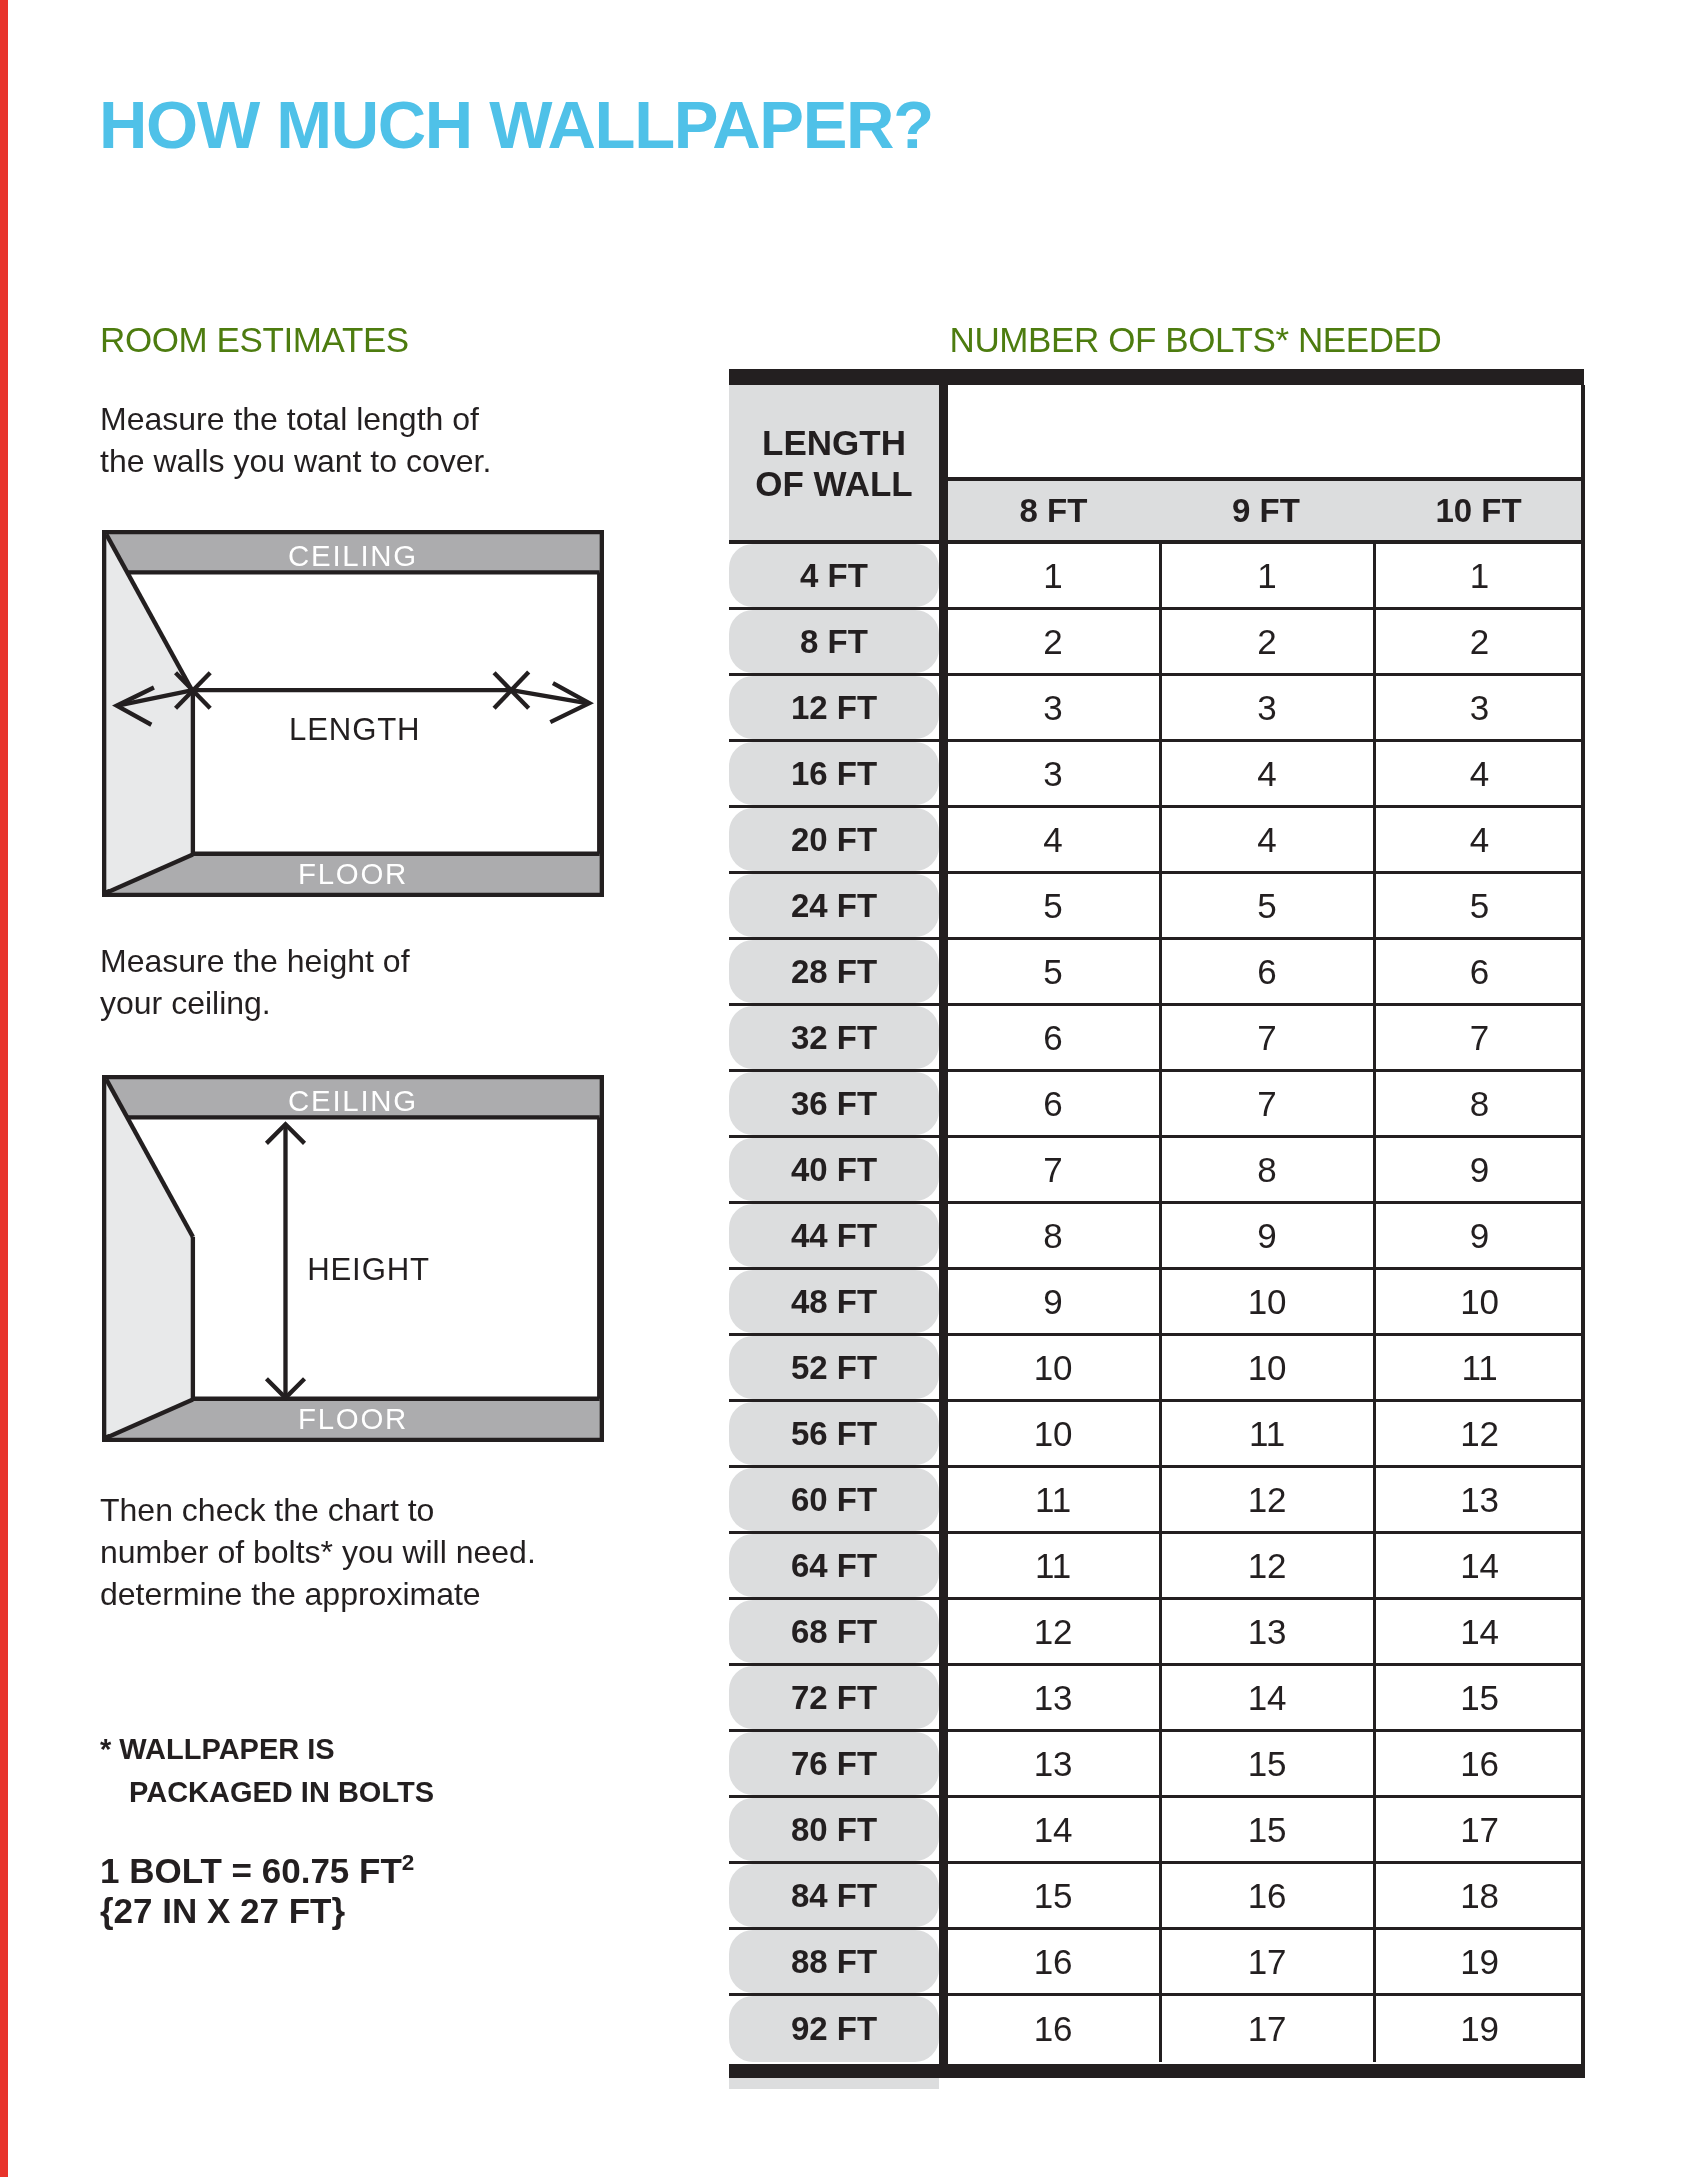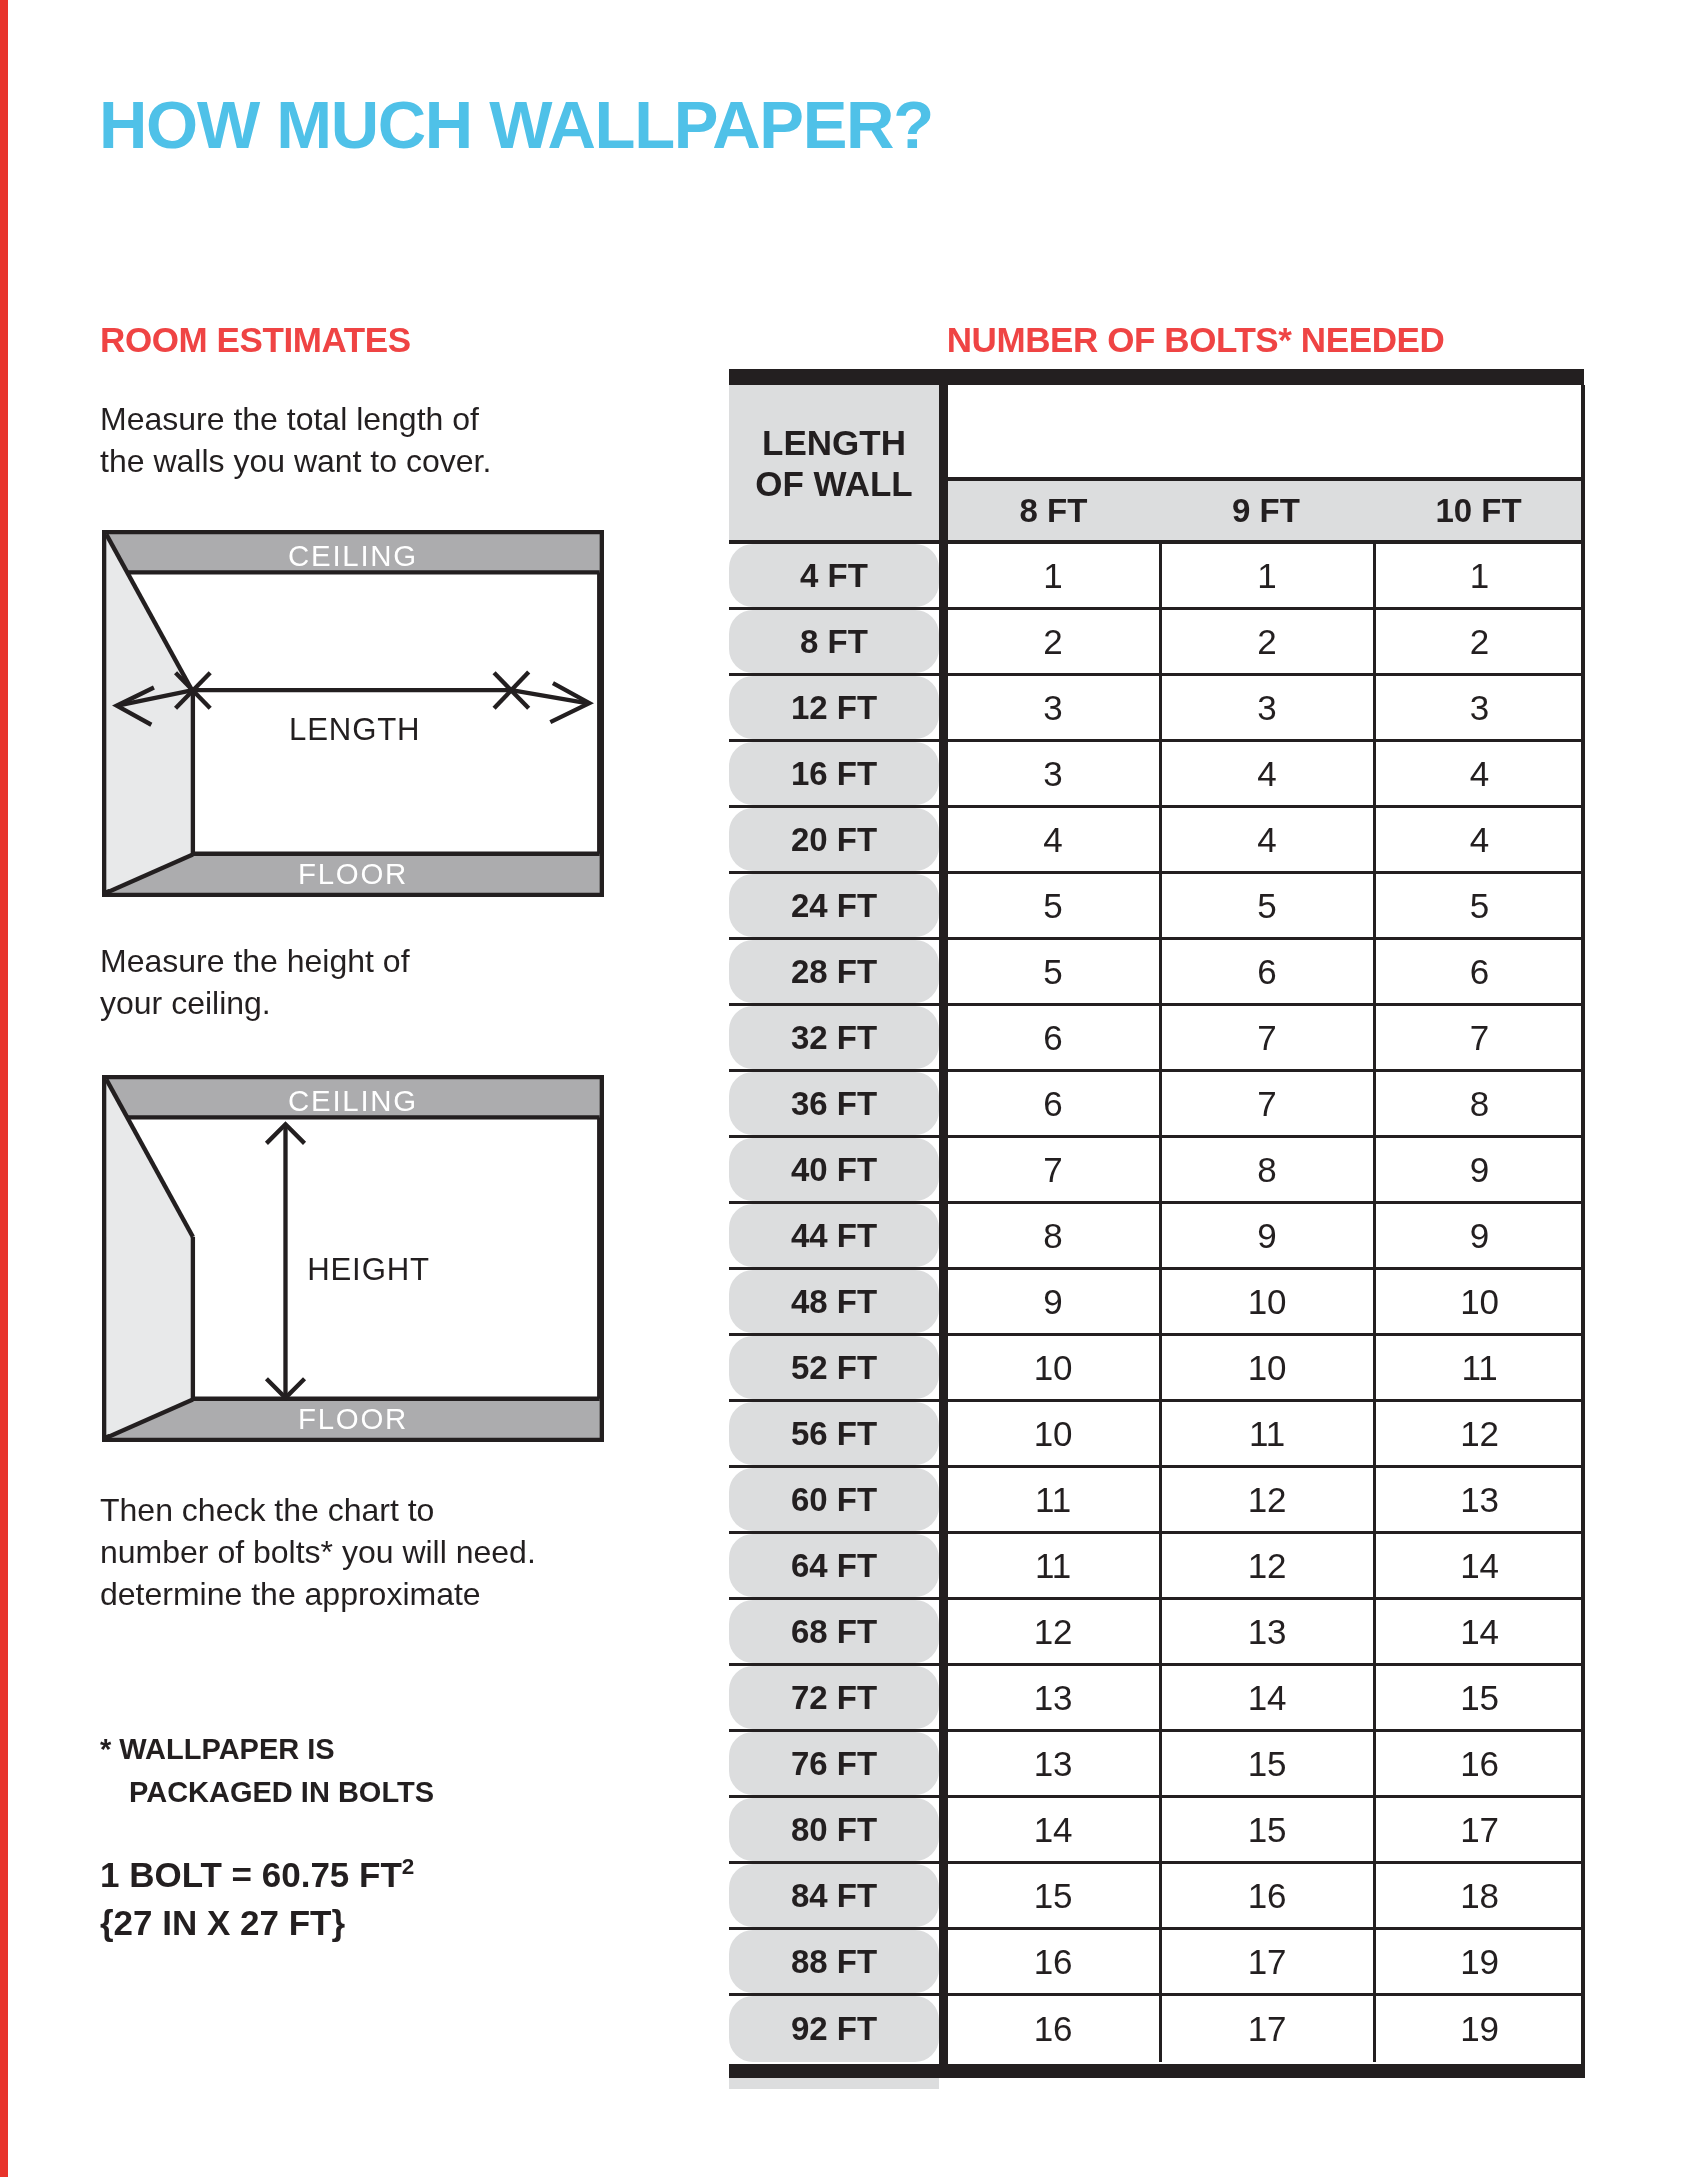--- a/index.html
+++ b/index.html
@@ -1,30 +1,30 @@
 <!DOCTYPE html>
 <html style="font-size:14px"><head>
 <meta charset="utf-8">
 <style>
   html,body{margin:0;padding:0;}
   body{width:1683px;height:2177px;position:relative;background:#fff;
        font-family:"Liberation Sans",sans-serif;color:#231F20;overflow:hidden;}
   .abs{position:absolute;}
   #stripe{left:0;top:0;width:7.8px;height:2177px;background:#E8332B;}
   #title{left:99px;top:86px;font-size:67px;font-weight:bold;letter-spacing:-1.3px;color:#4FC1E8;white-space:nowrap;}
-  .sec-head{font-size:35px;font-weight:bold;color:#ef4444;letter-spacing:-0.4px;white-space:nowrap;}
+  .sec-head{font-size:35px;font-weight:normal;color:#4d7c0f;letter-spacing:-0.4px;white-space:nowrap;}
   #room-head{left:100px;top:320px;}
   #bolts-head{left:768px;top:320px;width:855px;text-align:center;}
   .body-text{font-size:32px;line-height:42px;color:#231F20;white-space:nowrap;}
   #step1{left:100px;top:398px;}
   #step2{left:100px;top:940px;}
   #step3{left:100px;top:1489px;}
   #footnote{left:100px;top:1728px;font-size:29px;font-weight:bold;line-height:43px;white-space:nowrap;}
   #footnote .indent{padding-left:29px;}
-  #boltinfo{left:100px;top:1843px;font-size:35px;font-weight:bold;line-height:48px;white-space:nowrap;}
+  #boltinfo{left:100px;top:1843px;font-size:35px;font-weight:bold;line-height:40px;white-space:nowrap;}
   #boltinfo sup{font-size:22.5px;vertical-align:super;}
   .diagram{position:absolute;left:102px;width:502px;height:367px;}
   #diagram1{top:530px;}
   #diagram2{top:1075px;}
   .d-bg{fill:#ffffff;stroke:#231F20;stroke-width:8;}
   .d-wall{fill:#E8E9EA;}
   .d-band{fill:#ACACAE;}
   .d-line{stroke:#231F20;stroke-width:5;fill:none;}
   .d-band-label{font-family:"Liberation Sans",sans-serif;font-size:34px;fill:#ffffff;letter-spacing:2px;}
   .d-label{font-family:"Liberation Sans",sans-serif;font-size:36px;fill:#231F20;letter-spacing:1px;}

